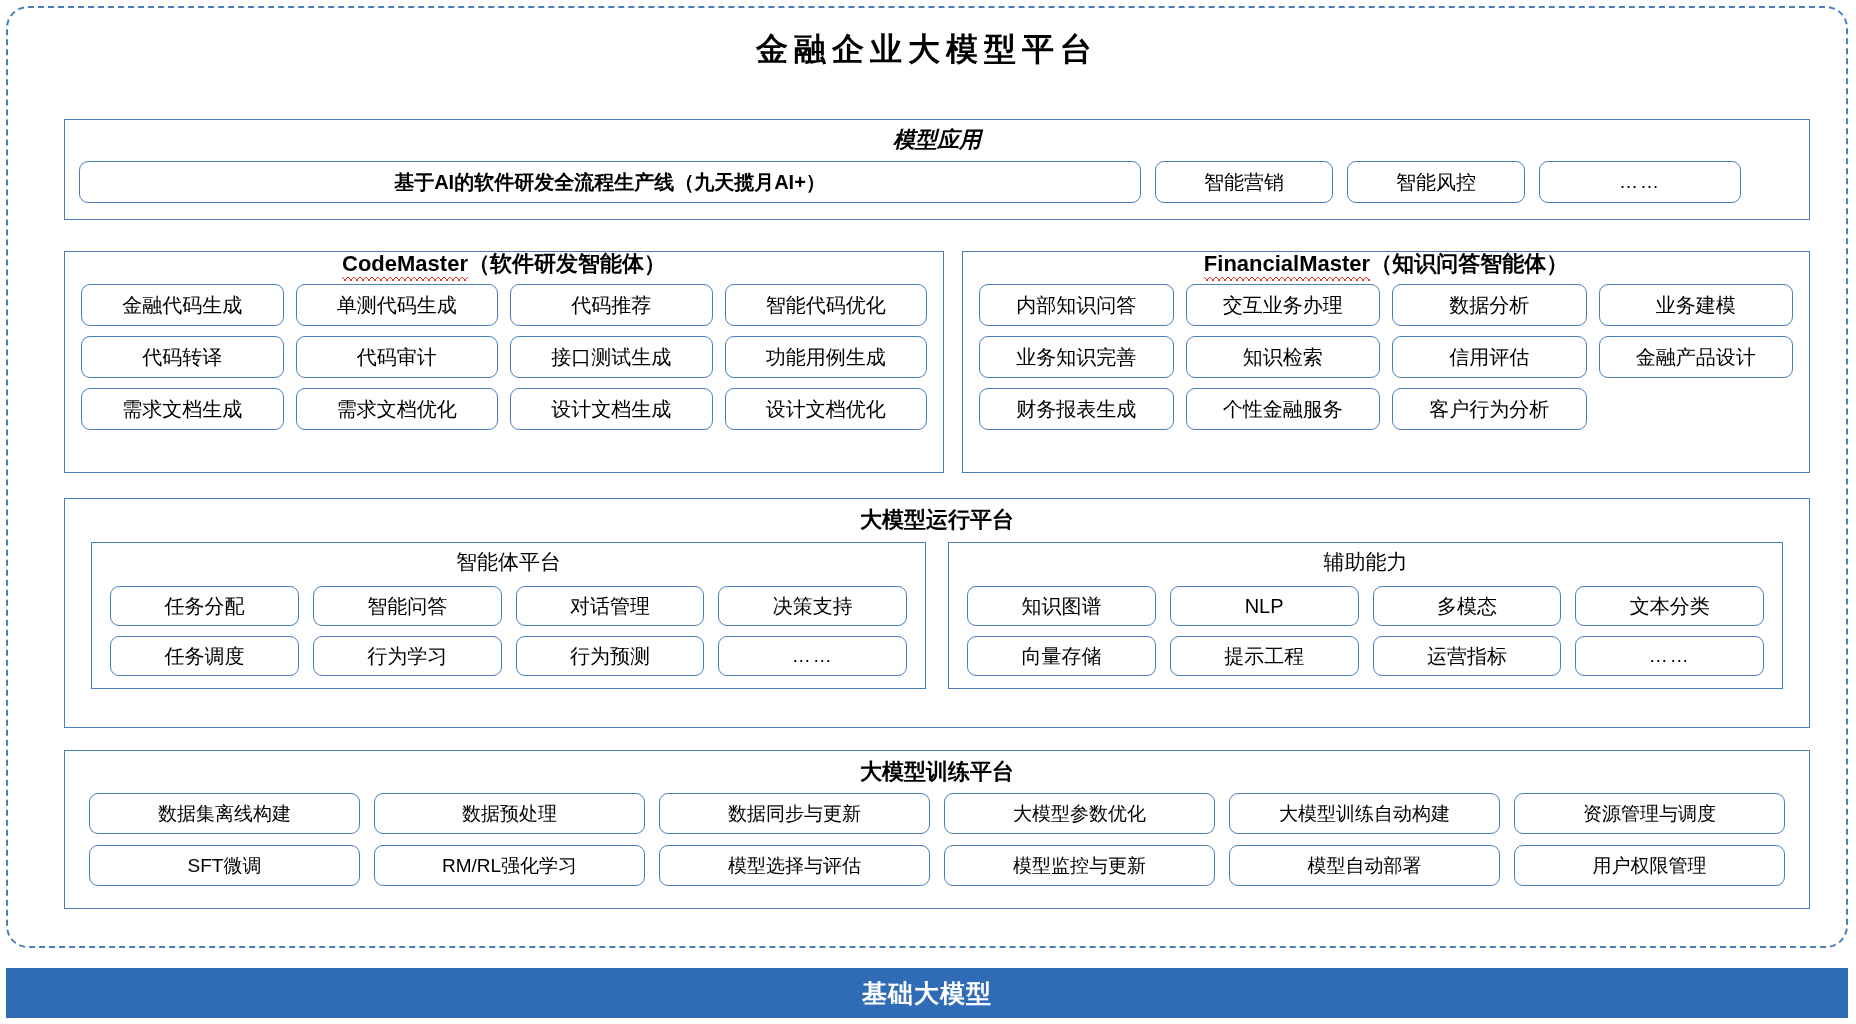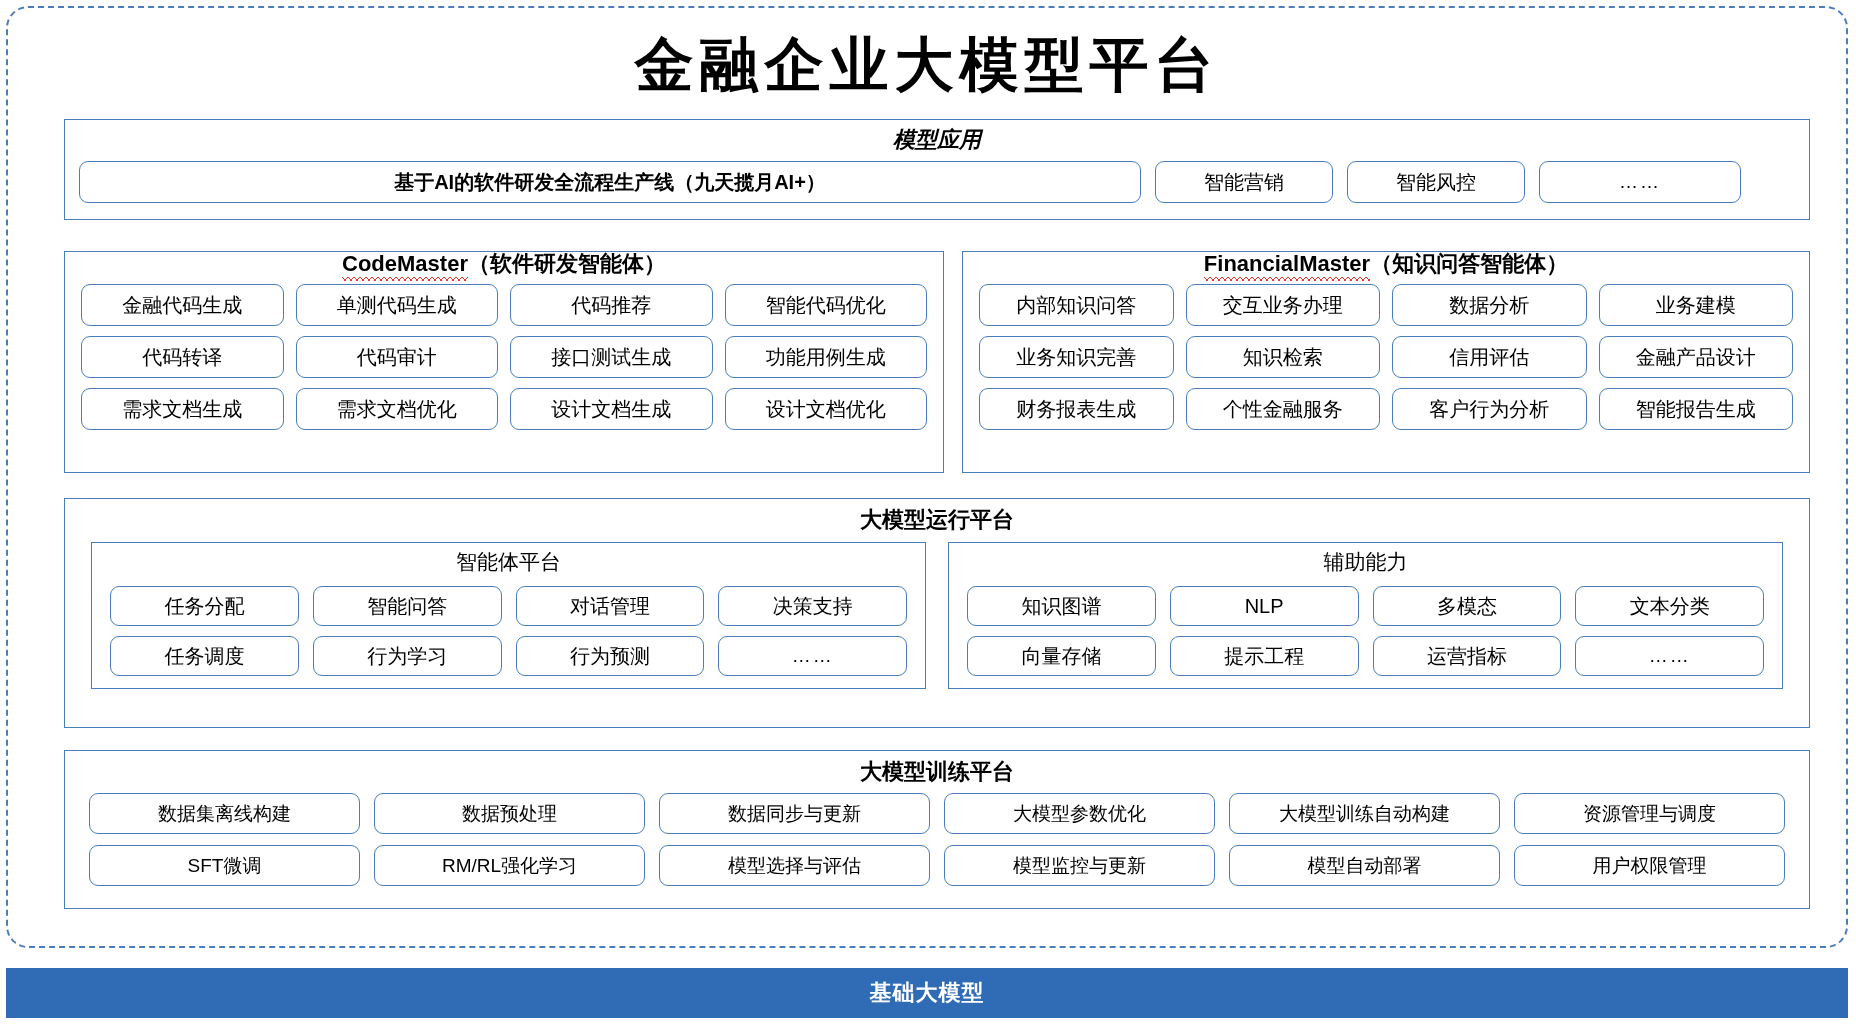--- a/index.html
+++ b/index.html
@@ -24,21 +24,21 @@
     box-sizing: border-box;
     border: 2px dashed #4a7ebb;
     border-radius: 22px;
     background: #ffffff;
   }
 
   
   .main-title {
     text-align: center;
     font-family: "Liberation Serif", "DejaVu Serif", serif;
-    font-size: 59px;
+    font-size: 32px;
     font-weight: 700;
     letter-spacing: 6px;
     color: #000000;
     margin-top: 22px;
     line-height: 1.2;
   }
 
   
   .panel {
     box-sizing: border-box;
@@ -192,21 +192,21 @@
     position: absolute;
     left: 6px;
     top: 968px;
     width: 1842px;
     height: 50px;
     background: #2f6cb5;
     display: flex;
     align-items: center;
     justify-content: center;
     color: #ffffff;
-    font-size: 22px;
+    font-size: 25px;
     font-weight: 700;
     letter-spacing: 1px;
   }
 </style>
 </head>
 <body>
 
 <div class="outer-frame">
 
   <div class="main-title">金融企业大模型平台</div>
@@ -250,21 +250,20 @@
       <div class="chip">交互业务办理</div>
       <div class="chip">数据分析</div>
       <div class="chip">业务建模</div>
       <div class="chip">业务知识完善</div>
       <div class="chip">知识检索</div>
       <div class="chip">信用评估</div>
       <div class="chip">金融产品设计</div>
       <div class="chip">财务报表生成</div>
       <div class="chip">个性金融服务</div>
       <div class="chip">客户行为分析</div>
-      <div class="chip">智能报告生成</div>
     </div>
   </div>
 
   <div class="panel" id="sec-runtime">
     <div class="panel-title">大模型运行平台</div>
     <div class="runtime-cols">
 
       <div class="sub-panel">
         <div class="panel-title regular">智能体平台</div>
         <div class="sub-grid">

